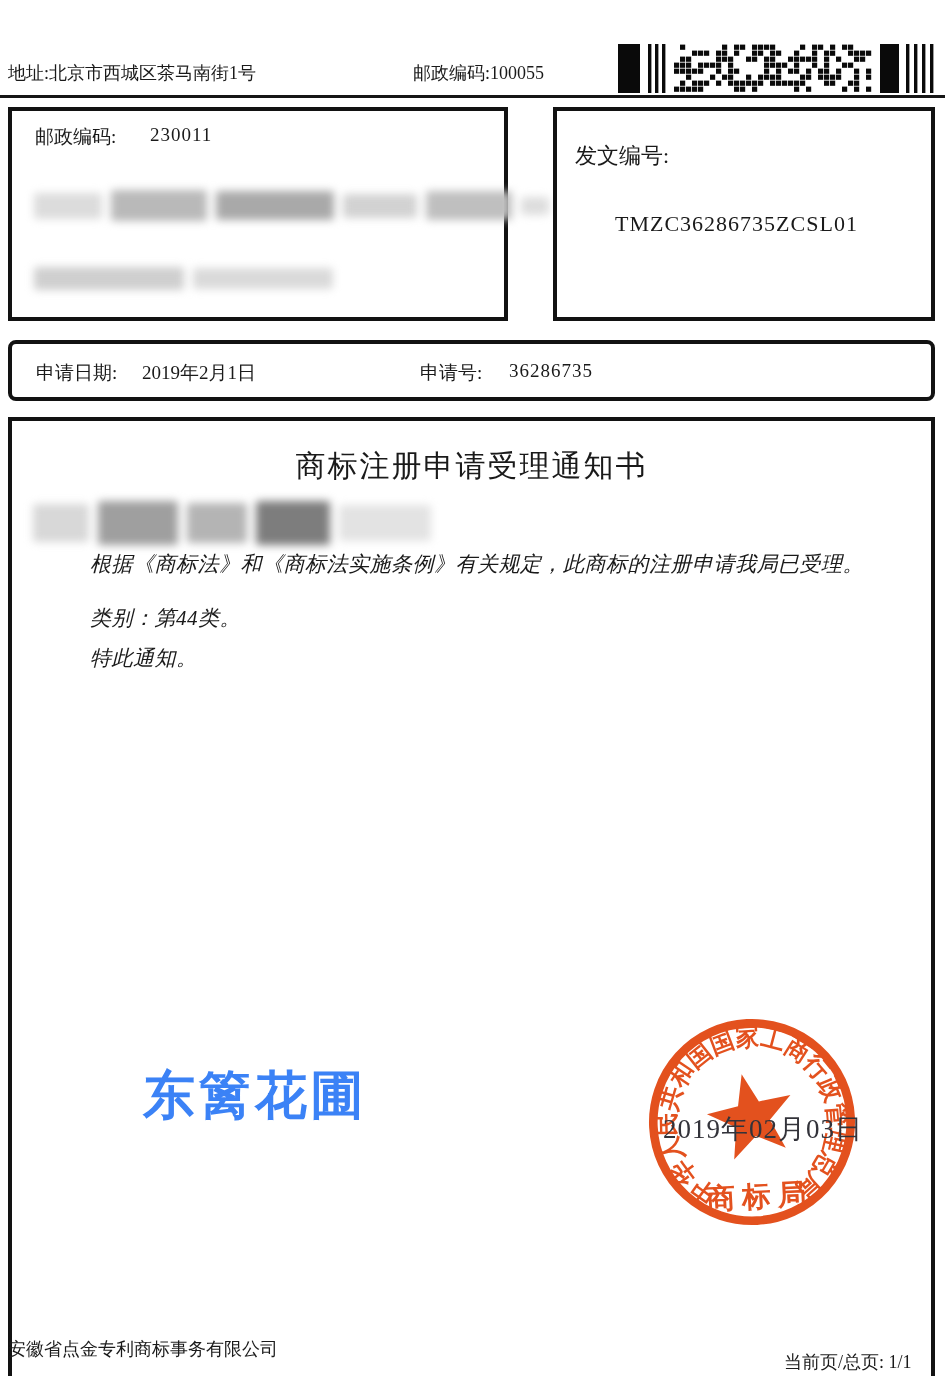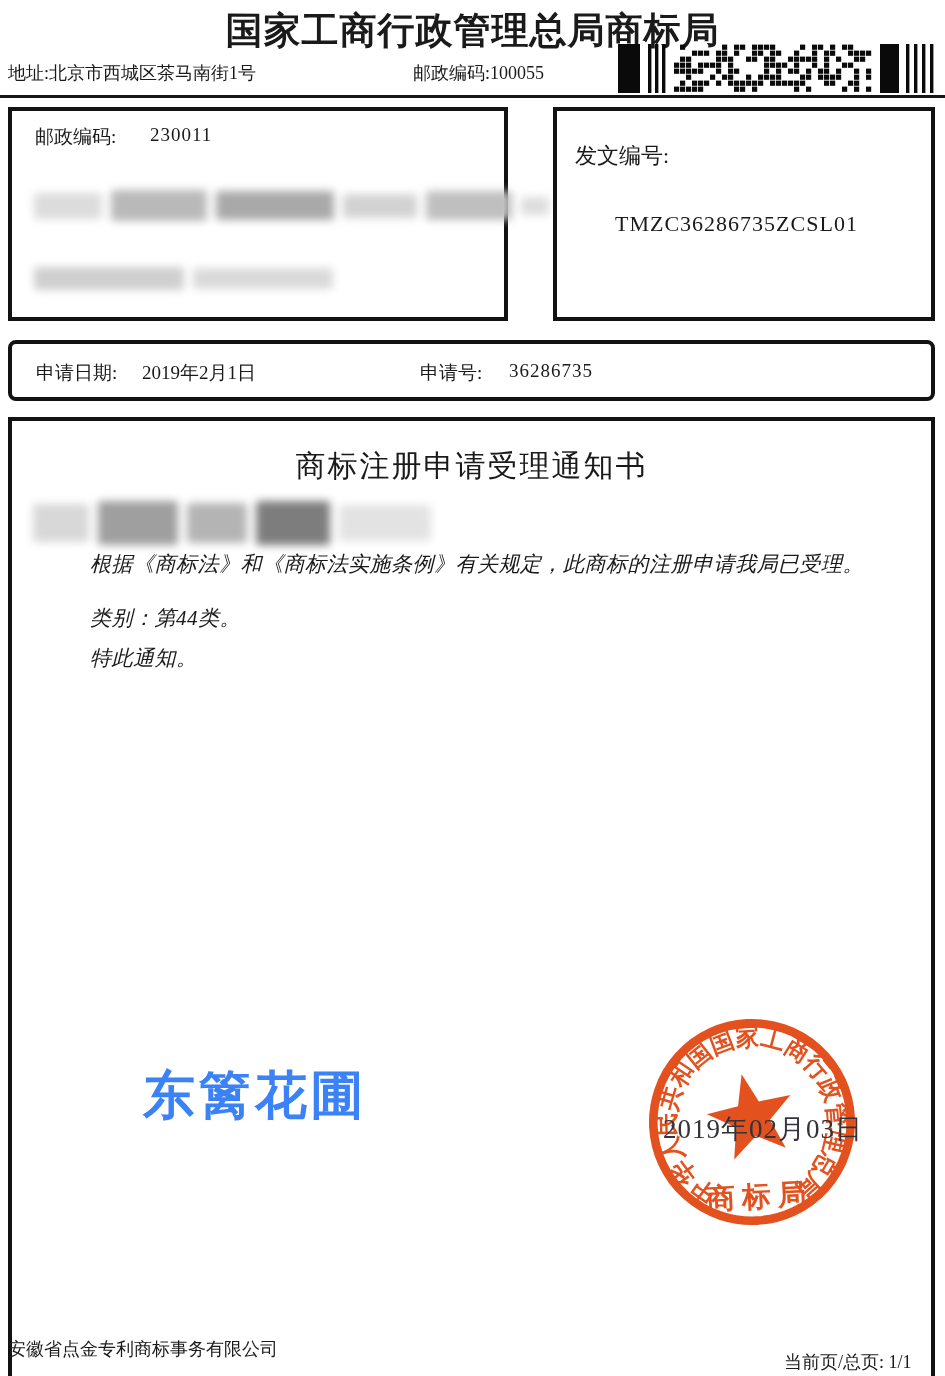--- a/index.html
+++ b/index.html
@@ -84,21 +84,20 @@
   
   .agent-name { position:absolute; left:8px; top:1313px; font-size:18px;margin-top:24px; }
   .foot-note  { position:absolute; left:8px; top:1350px; font-size:18px; }
   .foot-pages { position:absolute; left:784px; top:1350px; font-size:18px; }
 </style>
 </head>
 <body>
 
 <div class="page">
 
-  <div class="org-title">国家工商行政管理总局商标局</div>
   <div class="addr-line addr-left">地址:北京市西城区茶马南街1号</div>
   <div class="addr-line addr-post">邮政编码:100055</div>
   <div class="barcode-wrap">
     <svg id="barcode" width="322" height="49" viewBox="0 0 322 49" xmlns="http://www.w3.org/2000/svg">
         <rect x="0" y="0" width="22" height="49" fill="#0a0a0a"></rect>
         <rect x="30" y="0" width="3.4" height="49" fill="#0a0a0a"></rect>
         <rect x="37" y="0" width="3.4" height="49" fill="#0a0a0a"></rect>
         <rect x="44" y="0" width="3.4" height="49" fill="#0a0a0a"></rect>
         <rect x="62" y="0.6" width="5.2" height="5.2" fill="#0a0a0a"></rect>
         <rect x="104" y="0.6" width="5.2" height="5.2" fill="#0a0a0a"></rect>

